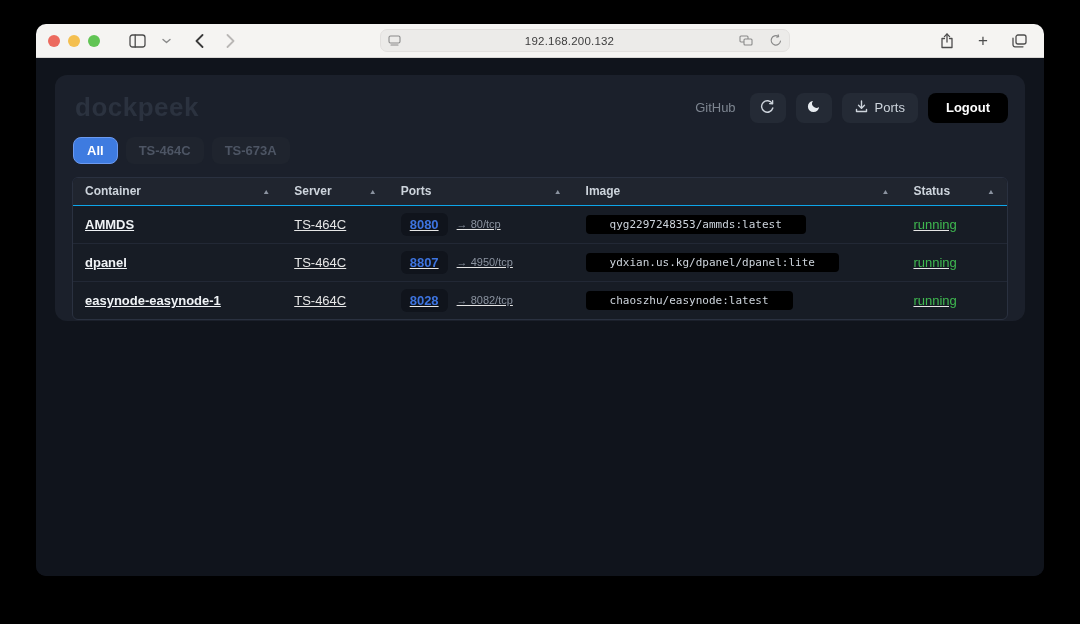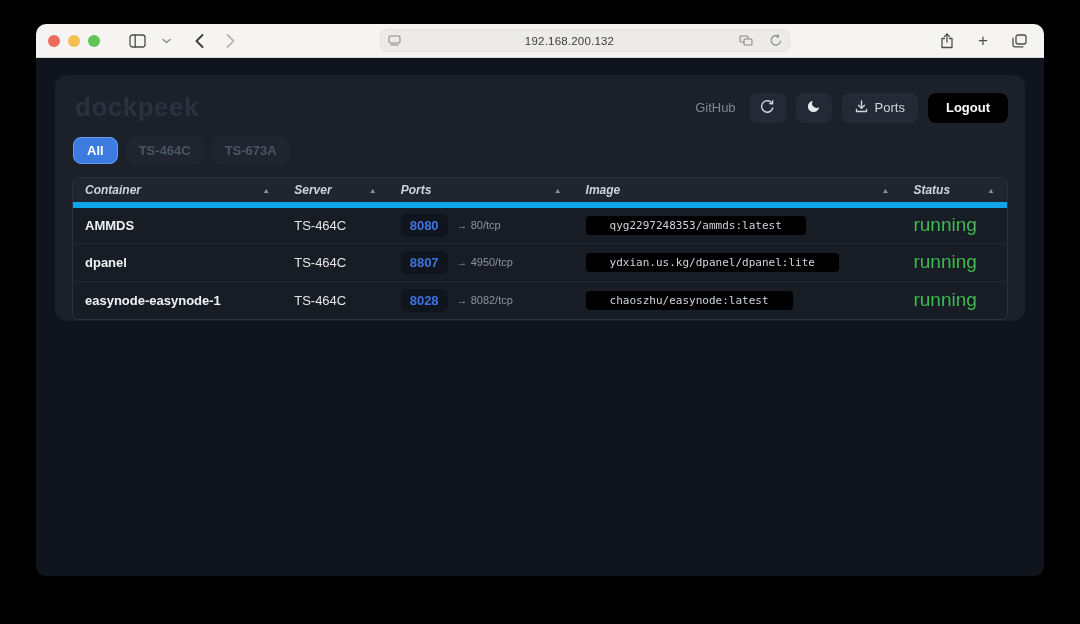--- a/index.html
+++ b/index.html
@@ -54,33 +54,33 @@
           font-family:"Liberation Sans", sans-serif; cursor:pointer; }
   .chip.active { background:#3e7be0; color:#fff; border:1px solid #6c9af0; }
   .chip.idle { background:#1f242e; color:#4d5564; }
 
   
   .tablewrap { border:1px solid #2a3140; border-radius:6px; overflow:hidden; background:#171c25; }
   table { width:100%; border-collapse:collapse; table-layout:fixed; }
   col.c-container { width:22.4%; } col.c-server { width:11.4%; } col.c-ports { width:19.8%; }
   col.c-image { width:35.1%; } col.c-status { width:11.3%; }
   thead th { background:#20252f; height:27px; font-size:12px; color:#cdd4dc; text-align:left;
-             padding:0 12px; border-bottom:6px solid #0ea5e9; cursor:pointer;font-style:italic; }
+             padding:0 12px; border-bottom:1px solid #0ea5e9; cursor:pointer; }
   .th-flex { display:flex; align-items:center; justify-content:space-between; }
   .sort { font-size:8px; color:#8b93a0; transform:scaleY(.85); }
-  tbody td { height:38px; padding:0 12px; border-top:1px solid #222835; font-size:13px; color:#e6e6e6; }
+  tbody td { height:38px; padding:0 12px; border-top:1px solid #222835; font-size:13px; color:#e6e6e6;text-decoration:underline; }
   tbody tr:first-child td { border-top:none; }
   .cname { font-weight:bold; color:#f0f3f6; }
   .portcell { display:flex; align-items:center; gap:9px; }
   .portlink { background:#10141c; border-radius:6px; padding:4px 9px; color:#3d74e0;
               font-weight:bold; font-size:13px; cursor:pointer; text-decoration:none; }
   .mapping { font-size:11px; color:#8b93a0; }
   .imgchip { display:inline-block; background:#000000; border-radius:4px; padding:3px 24px;
              font-family:"DejaVu Sans Mono", monospace; font-size:11px; color:#cdd4dc; }
-  .running { color:#3fb950; font-size:19px; }
+  .running { color:#3fb950; font-size:13px; }
 
   svg { stroke-linecap:round; stroke-linejoin:round; }
 </style>
 </head>
 <body>
 
 <div class="window">
 
   <div class="titlebar">
     <div class="lights">

